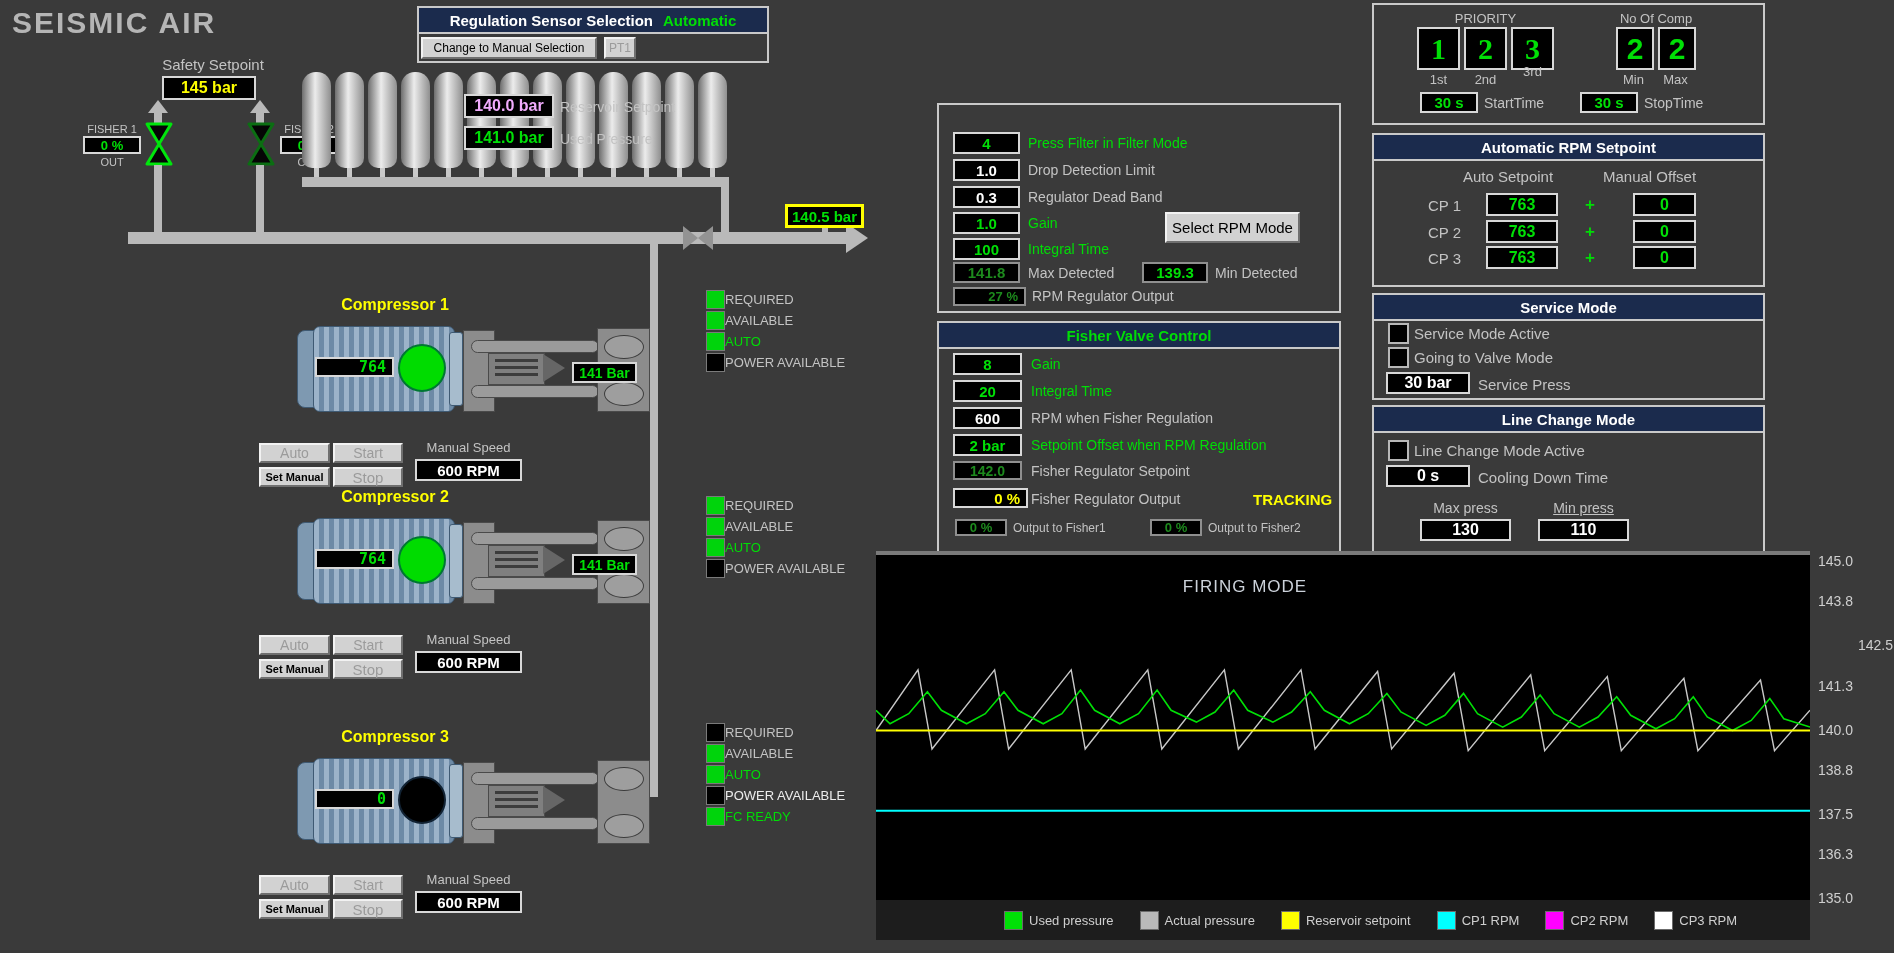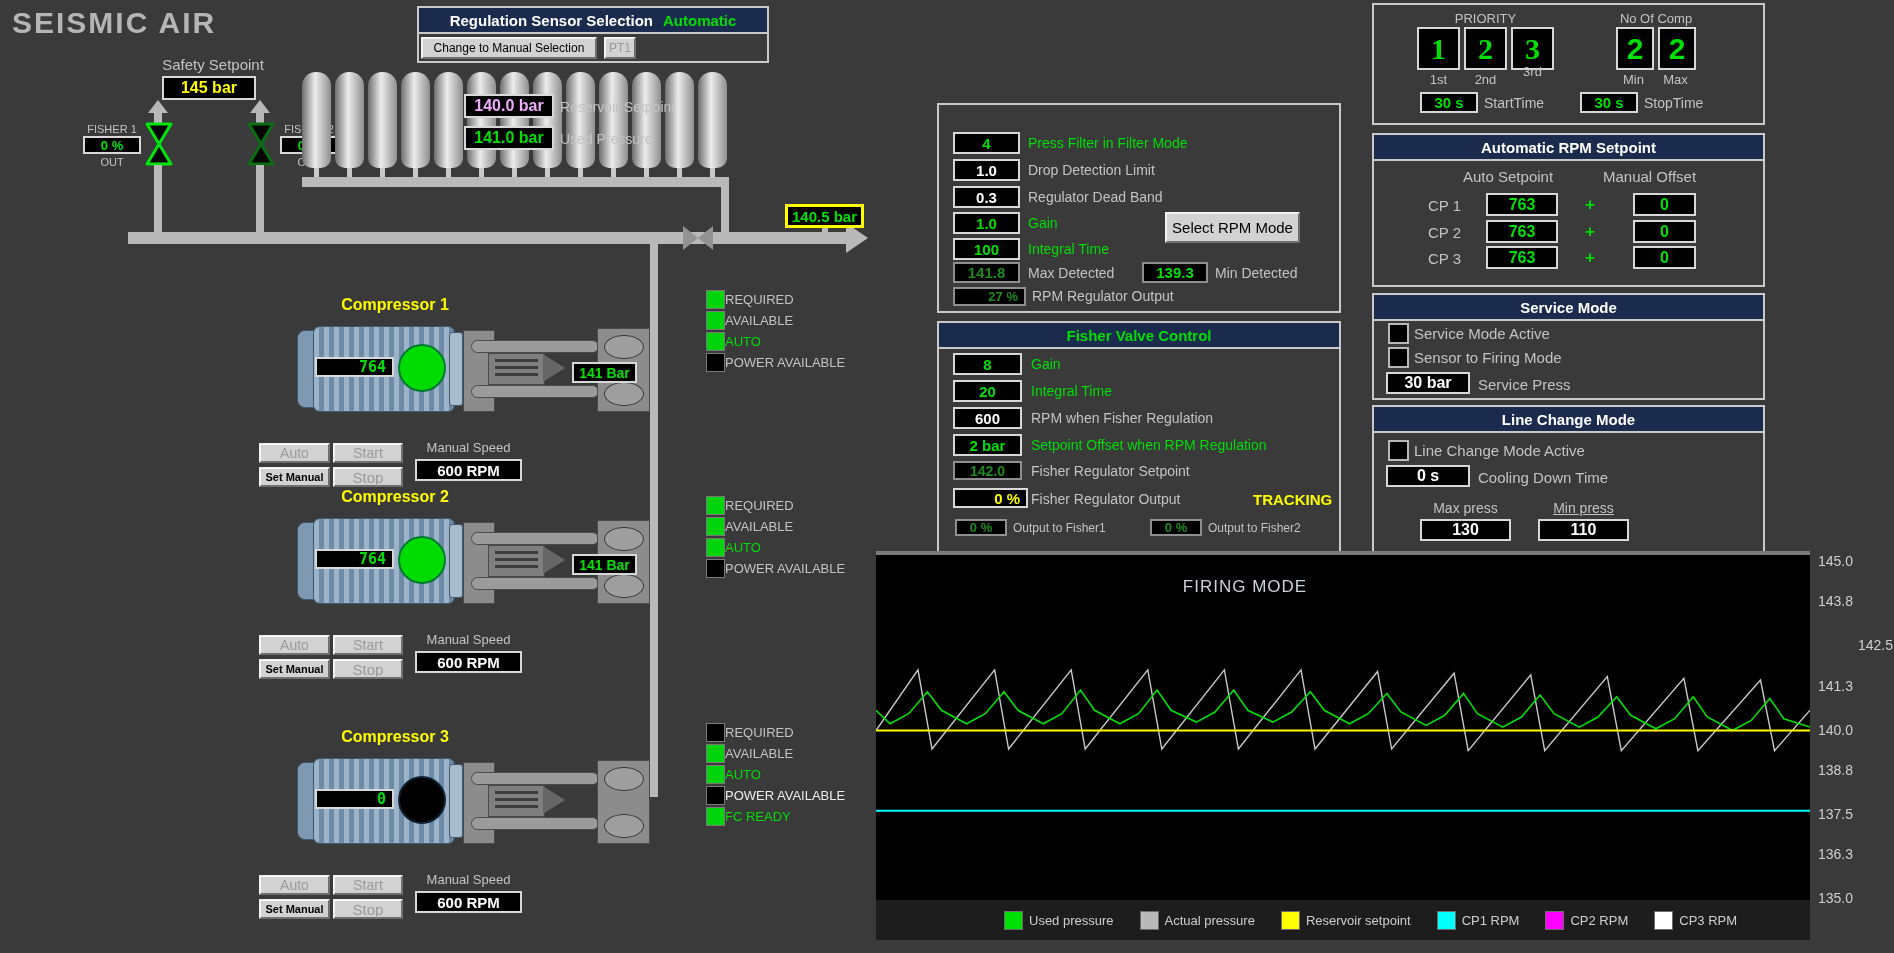--- a/index.html
+++ b/index.html
@@ -367,21 +367,21 @@
     <div class="dbox g" style="left:112px;top:111px;width:68px;height:19px;font-size:16px;">763</div>
     <div class="lbl green" style="left:211px;top:113px;font-size:17px;font-weight:bold;">+</div>
     <div class="dbox g" style="left:259px;top:111px;width:59px;height:19px;font-size:16px;">0</div>
   </div>
 
   <div class="panel" style="left:1372px;top:293px;width:389px;height:103px;">
     <div class="hd">Service Mode</div>
     <div class="chk" style="left:14px;top:28px;"></div>
     <div class="lbl" style="left:40px;top:30px;font-size:15px;">Service Mode  Active</div>
     <div class="chk" style="left:14px;top:52px;"></div>
-    <div class="lbl" style="left:40px;top:54px;font-size:15px;">Sensor to Firing Mode</div>
+    <div class="lbl" style="left:40px;top:54px;font-size:15px;">Going to Valve Mode</div>
     <div class="dbox w" style="left:12px;top:77px;width:80px;height:18px;font-size:16px;">30 bar</div>
     <div class="lbl" style="left:104px;top:81px;font-size:15px;">Service Press</div>
   </div>
 
   <div class="panel" style="left:1372px;top:405px;width:389px;height:144px;">
     <div class="hd">Line Change Mode</div>
     <div class="chk" style="left:14px;top:33px;"></div>
     <div class="lbl" style="left:40px;top:35px;font-size:15px;">Line Change Mode Active</div>
     <div class="dbox w" style="left:12px;top:58px;width:80px;height:18px;font-size:16px;">0 s</div>
     <div class="lbl" style="left:104px;top:62px;font-size:15px;">Cooling Down Time</div>

